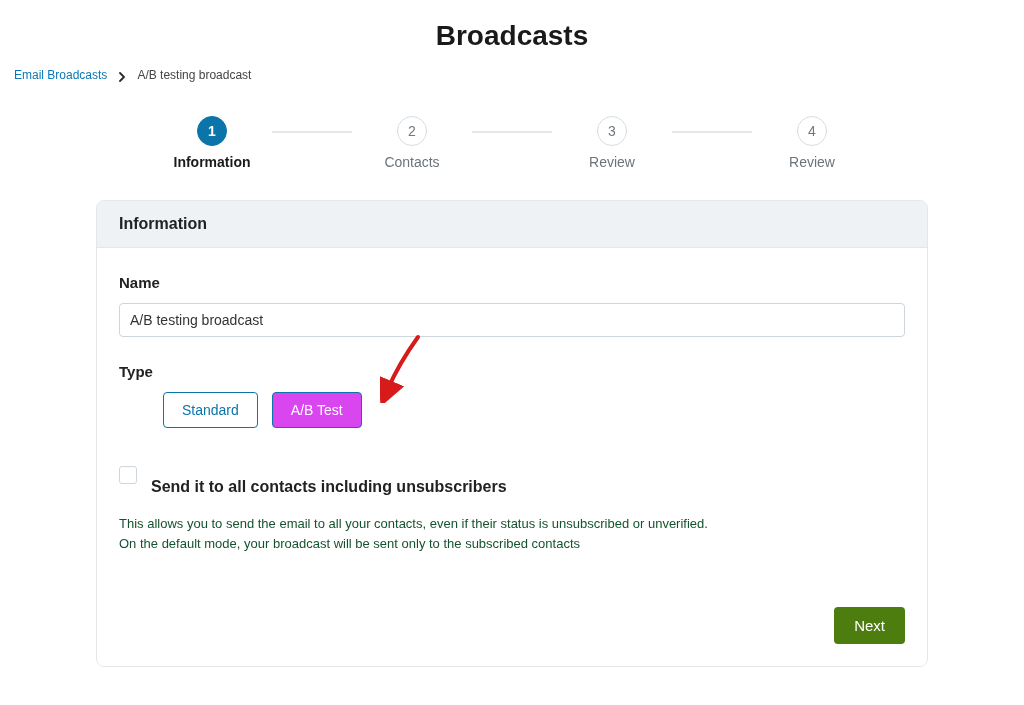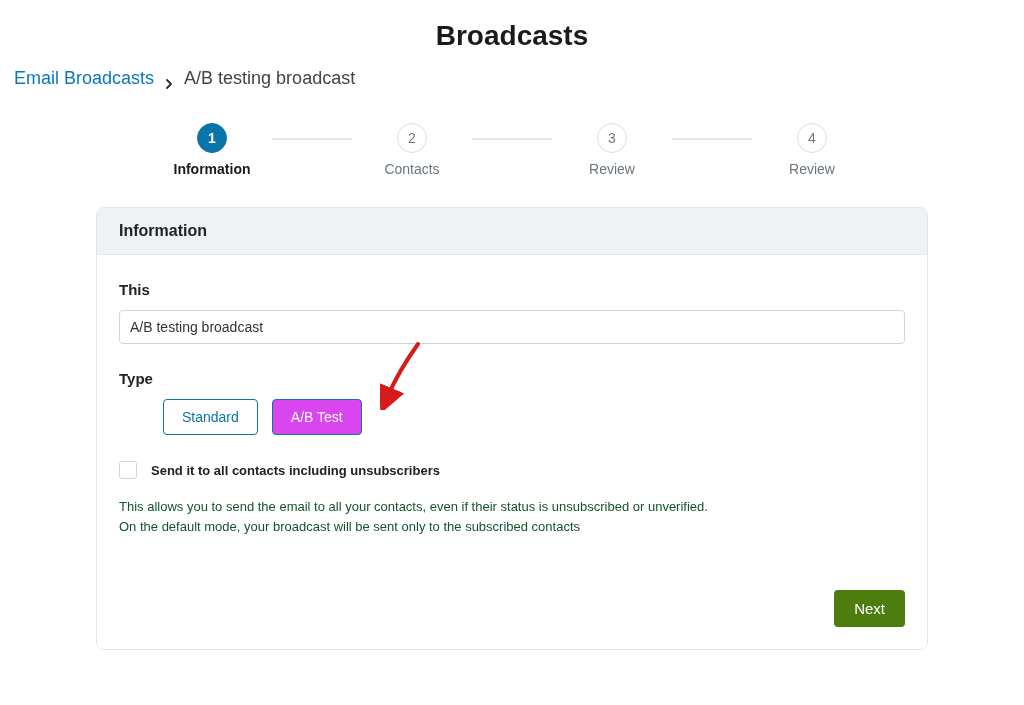--- a/index.html
+++ b/index.html
@@ -21,21 +21,21 @@
     font-weight: 700;
     margin: 6px 0 16px 0;
     color: #1a1a1a;
     text-align: center;
   }
 
   .breadcrumbs {
     display: flex;
     align-items: flex-end;
     gap: 10px;
-    font-size: 18px;
+    font-size: 12px;
     margin-bottom: 34px;
   }
   .breadcrumbs .link {
     color: #0a78b8;
     text-decoration: none;
     cursor: pointer;
   }
   .breadcrumbs .sep svg { display: block; }
   .breadcrumbs .current { color: #444; }
 
@@ -153,23 +153,24 @@
   }
   .checkbox {
     width: 18px;
     height: 18px;
     border: 1px solid #cfd6db;
     border-radius: 3px;
     background: #fff;
     cursor: pointer;
   }
   .checkbox-label {
-    font-size: 13px;
+    font-size: 16px;
     font-weight: 600;
     color: #222;
+    margin-top: 24px;
   }
 
   .help-text {
     font-size: 13px;
     color: #14532d;
     line-height: 1.5;
   }
 
   .footer-row {
     display: flex;
@@ -245,21 +246,21 @@
           <defs>
             <marker id="ahead" markerWidth="7" markerHeight="7" refX="2.2" refY="3.5" orient="auto">
               <polygon points="0,0 7,3.5 0,7" fill="#d71a1a"></polygon>
             </marker>
           </defs>
           <path d="M38,4 Q18,32 8,56" stroke="#d71a1a" stroke-width="4" fill="none" marker-end="url(#ahead)" stroke-linecap="round"></path>
         </svg>
       </div>
 
       <div class="field">
-        <div class="field-label">This</div>
+        <div class="field-label">Name</div>
         <input type="text" class="text-input" value="A/B testing broadcast" style="">
       </div>
 
       <div class="field">
         <div class="field-label">Type</div>
         <div class="type-row">
           <div class="btn">Standard</div>
           <div class="btn selected">A/B Test</div>
         </div>
       </div>

